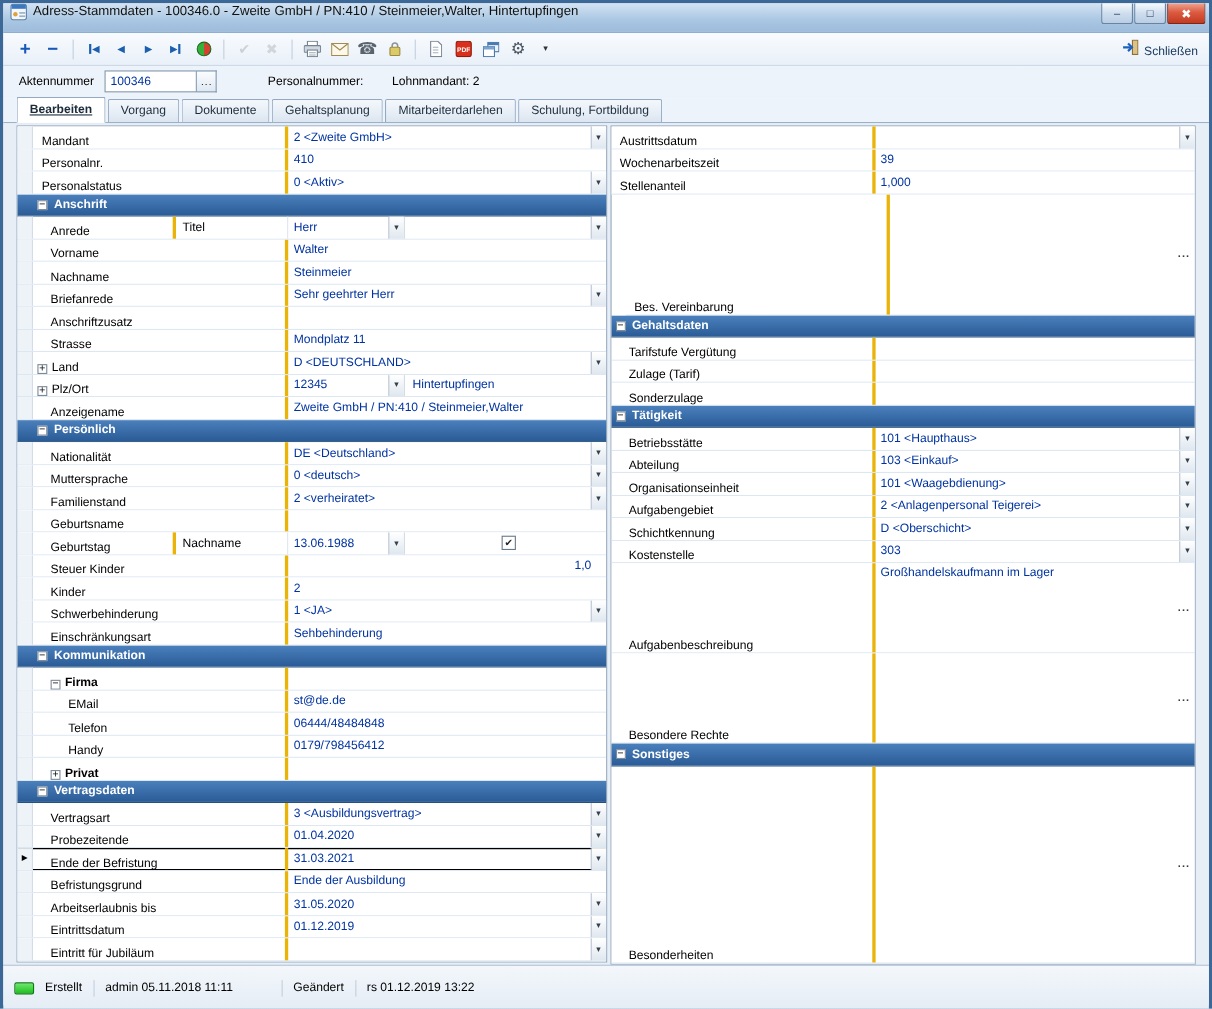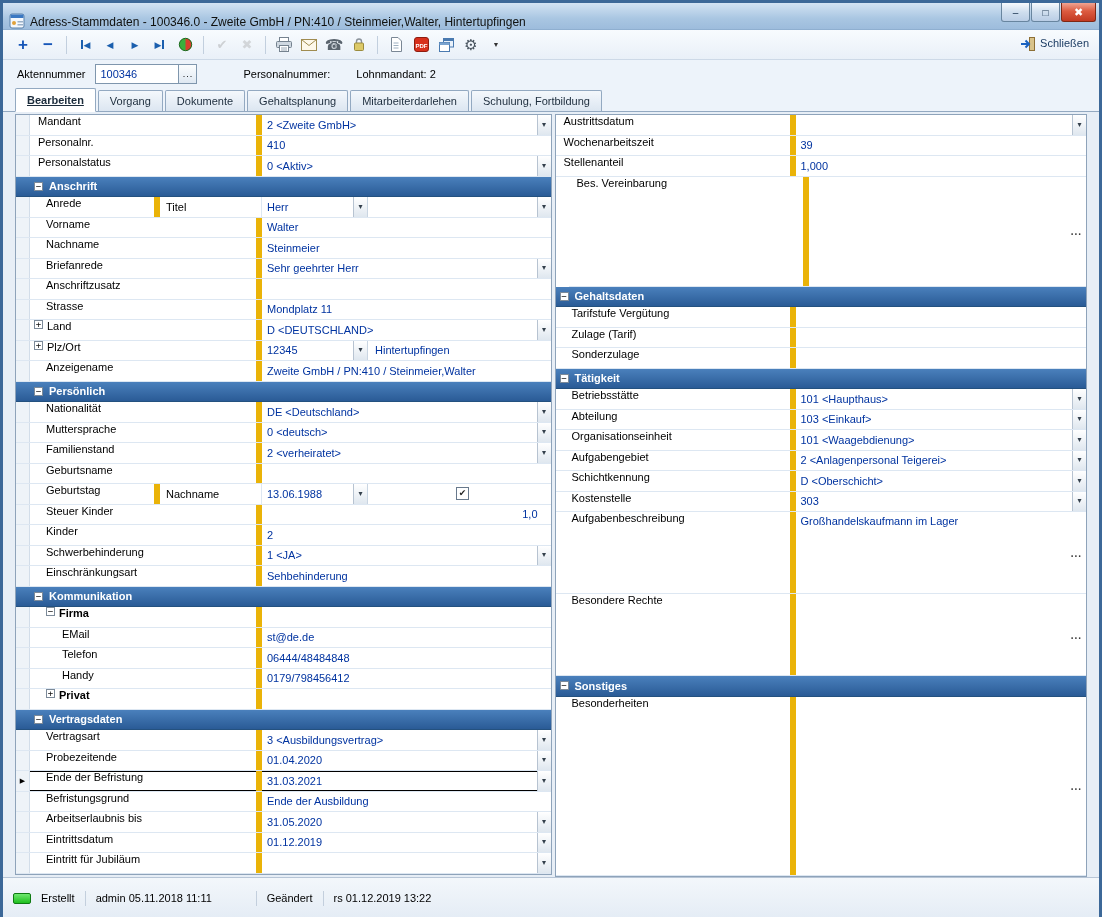--- a/index.html
+++ b/index.html
@@ -1,60 +1,60 @@
 <!DOCTYPE html>
 <html><head>
 <meta charset="utf-8">
 <style>
   *{box-sizing:border-box;margin:0;padding:0;cursor:default}
   html,body{width:1102px;height:917px;overflow:hidden}
   body{font-family:"Liberation Sans","DejaVu Sans",sans-serif;font-size:11px;color:#000;background:#6d9bc8;
        --val:#0033a0;--sec1:#4a80bc;--sec2:#2a5b96;--led:#1fbf1f}
   .window{width:1102px;height:917px;display:flex;flex-direction:column;border:3px solid #3c6898;background:#e7eef6}
   
-  .titlebar{height:27px;flex:none;display:flex;align-items:flex-end;padding-left:6px;
+  .titlebar{height:27px;flex:none;display:flex;align-items:flex-start;padding-left:6px;
             background:linear-gradient(#d3e3f3,#a9c6e2 60%,#9dbcdc);border-bottom:1px solid #8fafd0}
   .appicon{width:16px;height:16px;margin-right:5px;flex:none}
   .title{flex:1;font-size:12px;white-space:nowrap;overflow:hidden;color:#10110f}
   .winbtns{display:flex;align-self:flex-start;margin-right:3px}
   .wbtn{width:29px;height:19px;display:flex;align-items:center;justify-content:center;font-size:10px;color:#17314d;
         background:linear-gradient(#f7fafd,#cfdeee 50%,#b9cde5);border:1px solid #68859f;border-top:none;margin-left:1px;border-radius:0 0 3px 3px}
   .wbtn.close{width:35px;color:#fff;background:linear-gradient(#f0a492,#dc5b40 45%,#c23a22);border-color:#7e2714;font-size:11px;font-weight:bold}
   
   .toolbar{height:30px;flex:none;display:flex;align-items:center;padding:0 10px;
            background:linear-gradient(#f8fbfe,#e9f0f8);border-bottom:1px solid #cdd9e7}
   .tbitems{display:flex;align-items:center;gap:5px}
   .tbtn{min-width:20px;height:20px;display:inline-flex;align-items:center;justify-content:center}
   .tbtn.dis{opacity:.5;filter:grayscale(.9)}
   .tsep{width:1px;height:18px;background:#c2cfde;margin:0 3px;display:inline-block}
   .gx{line-height:1}
   .nav{color:#1b5fae;font-size:9px;display:inline-flex;align-items:center}
   .navbar{display:inline-block;width:2px;height:9px;background:#1b5fae;margin:0 1px}
-  .tb-right{margin-left:auto;display:flex;align-items:flex-start;gap:5px}
+  .tb-right{margin-left:auto;display:flex;align-items:flex-end;gap:5px}
   .tlabel{color:#15365e}
   
   .headerrow{height:28px;flex:none;display:flex;align-items:center;padding:0 14px;background:#edf3fa}
   .inputwrap{display:flex;margin-left:10px}
   .hinput{width:84px;height:20px;border:1px solid #7f96ad;padding:0 4px;font:11px "Liberation Sans",sans-serif;color:var(--val);background:#fff}
   .dotsbtn{width:18px;height:20px;border:1px solid #7f96ad;border-left:none;display:flex;align-items:center;justify-content:center;
            font-size:9px;letter-spacing:1px;background:linear-gradient(#fbfdfe,#dfe8f2)}
   .pn{margin-left:46px}.lm{margin-left:26px}
   
   .tabs{height:24px;flex:none;display:flex;align-items:flex-end;padding:0 12px;background:#edf3fa;border-bottom:1px solid #93a9c1}
   .tab{height:21px;display:flex;align-items:center;padding:0 11px;border:1px solid #93a9c1;border-bottom:none;border-radius:2px 2px 0 0;
        background:linear-gradient(#f4f8fc,#dce6f1);margin-right:2px;color:#1c2c3c;white-space:nowrap}
   .tab.active{height:24px;background:#fff;font-weight:bold;text-decoration:underline;margin-bottom:-1px;border-bottom:1px solid #fff}
   
   .formarea{flex:1;display:flex;gap:3px;align-items:flex-start;background:#e7eef6;padding:2px 12px 0}
   .fcol{background:#fff;border:1px solid #8ea3ba}
   .fcol.left{width:538px}.fcol.right{width:534px}
   .frow{display:flex;height:20.5px;border-bottom:1px solid #dde7f2;position:relative;background:#fff}
   .gut{width:14px;flex:none;background:#eef3f8;border-right:1px solid #d2dde9;display:flex;align-items:center;justify-content:center}
   .selmark{font-size:7px;color:#000;line-height:1}
-  .lcell{width:232px;flex:none;display:flex;align-items:flex-start;gap:4px;padding-left:8px;border-right:6px solid #eab308;overflow:hidden;white-space:nowrap}
+  .lcell{width:232px;flex:none;display:flex;align-items:flex-end;gap:4px;padding-left:8px;border-right:3px solid #eab308;overflow:hidden;white-space:nowrap}
   .fcol.right .lcell{width:240px}
   .lcell.i1{padding-left:16px}.lcell.i2{padding-left:32px}
   .lcell.hasbox{padding-left:4px}
   .lcell.split1{width:130px}
   .l2cell{width:102px;flex:none;display:flex;align-items:center;padding-left:6px;border-right:1px solid #dde7f2;overflow:hidden;white-space:nowrap}
   .vcell{flex:1;display:flex;align-items:center;color:var(--val);min-width:0;position:relative}
   .vtext{padding:0 5px;white-space:nowrap;overflow:hidden}
   .vcell.vright{justify-content:flex-end;padding-right:8px}
   .dd{width:14px;height:100%;flex:none;margin-left:auto;display:flex;align-items:center;justify-content:center;
       border-left:1px solid #b7c3d1;background:linear-gradient(#ffffff,#dfe7ef)}

